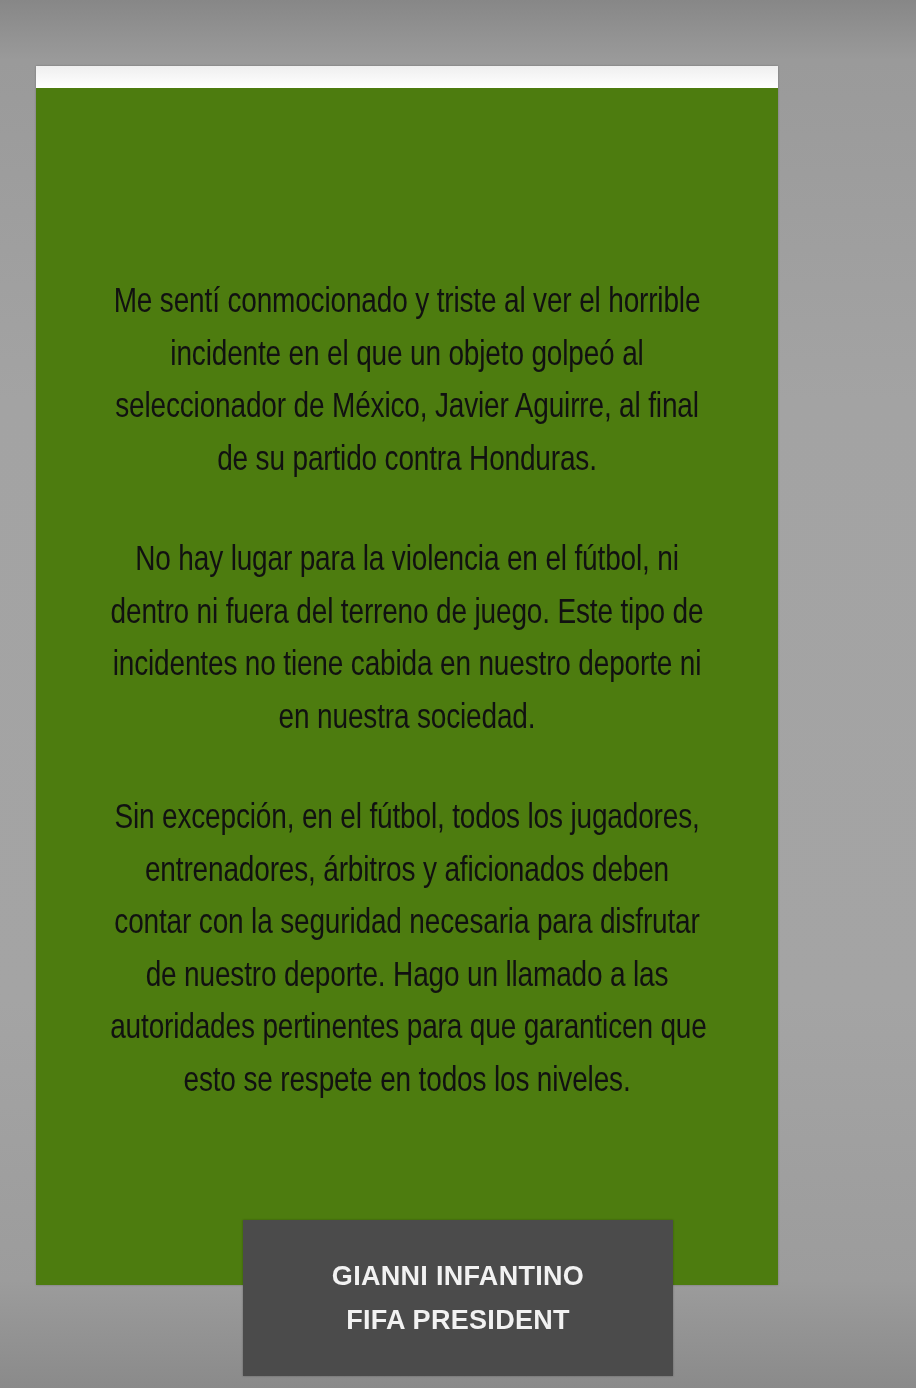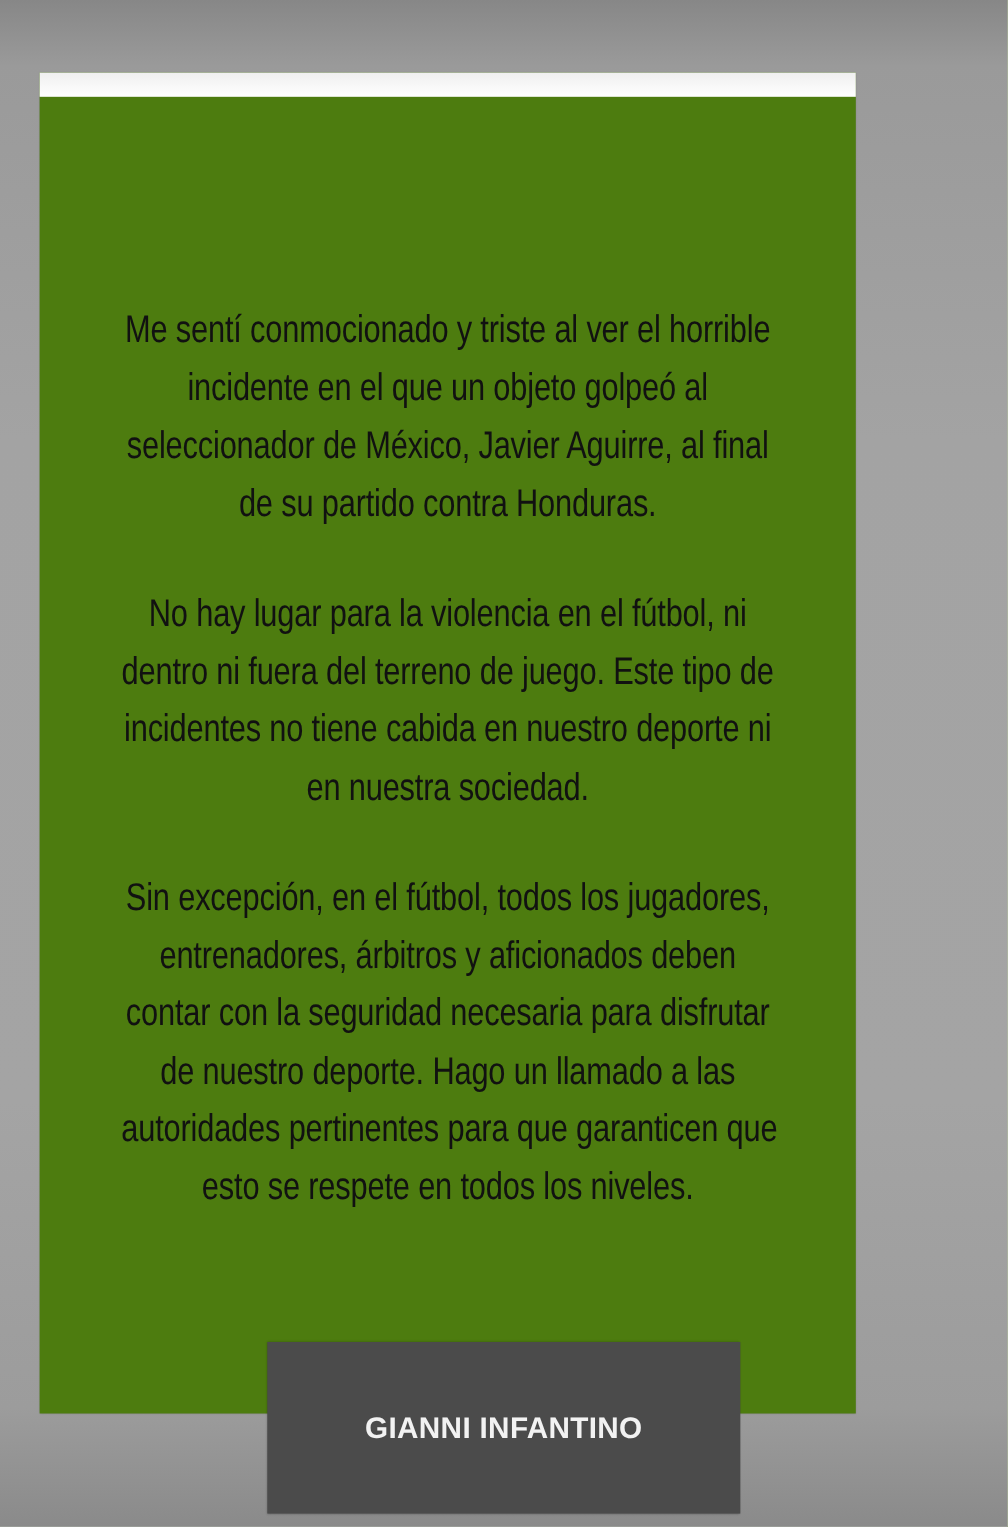--- a/index.html
+++ b/index.html
@@ -63,13 +63,14 @@
       <span>contar con la seguridad necesaria para  disfrutar</span>
       <span>de nuestro deporte. Hago un llamado a las</span>
       <span>autoridades pertinentes para que garanticen que</span>
       <span>esto se respete en todos los niveles.</span>
     </p>
   </div>
 </div>
 
 <div class="signature">
   <div>GIANNI INFANTINO</div>
+  <div>FIFA PRESIDENT</div>
 </div>
 
 </body></html>

